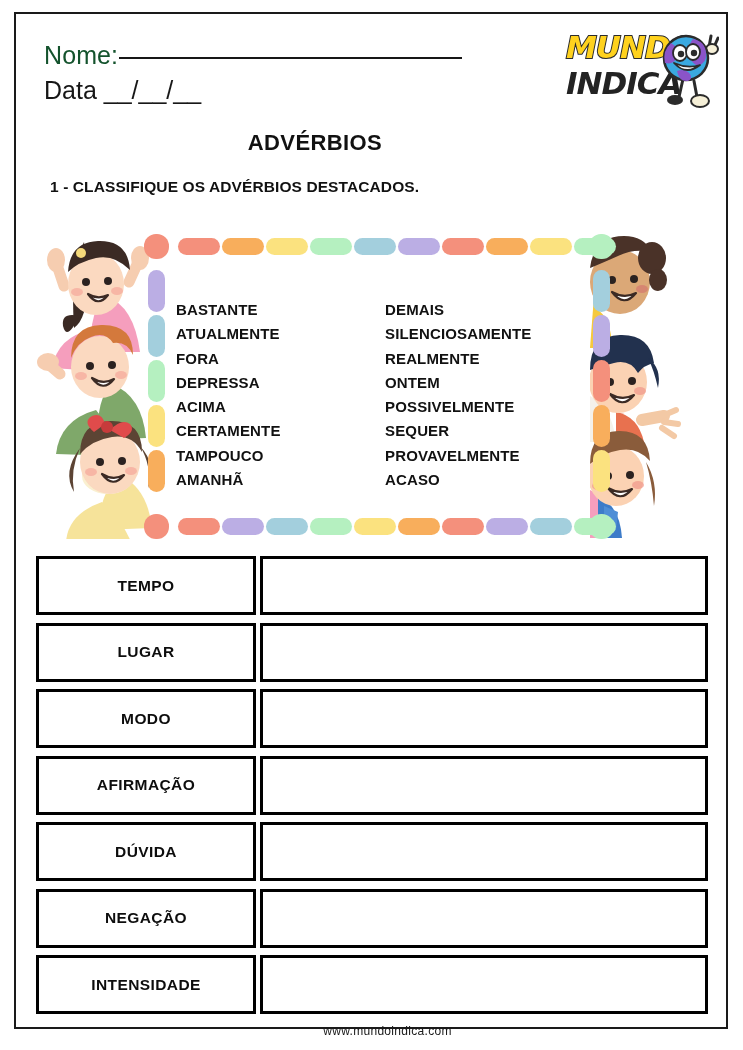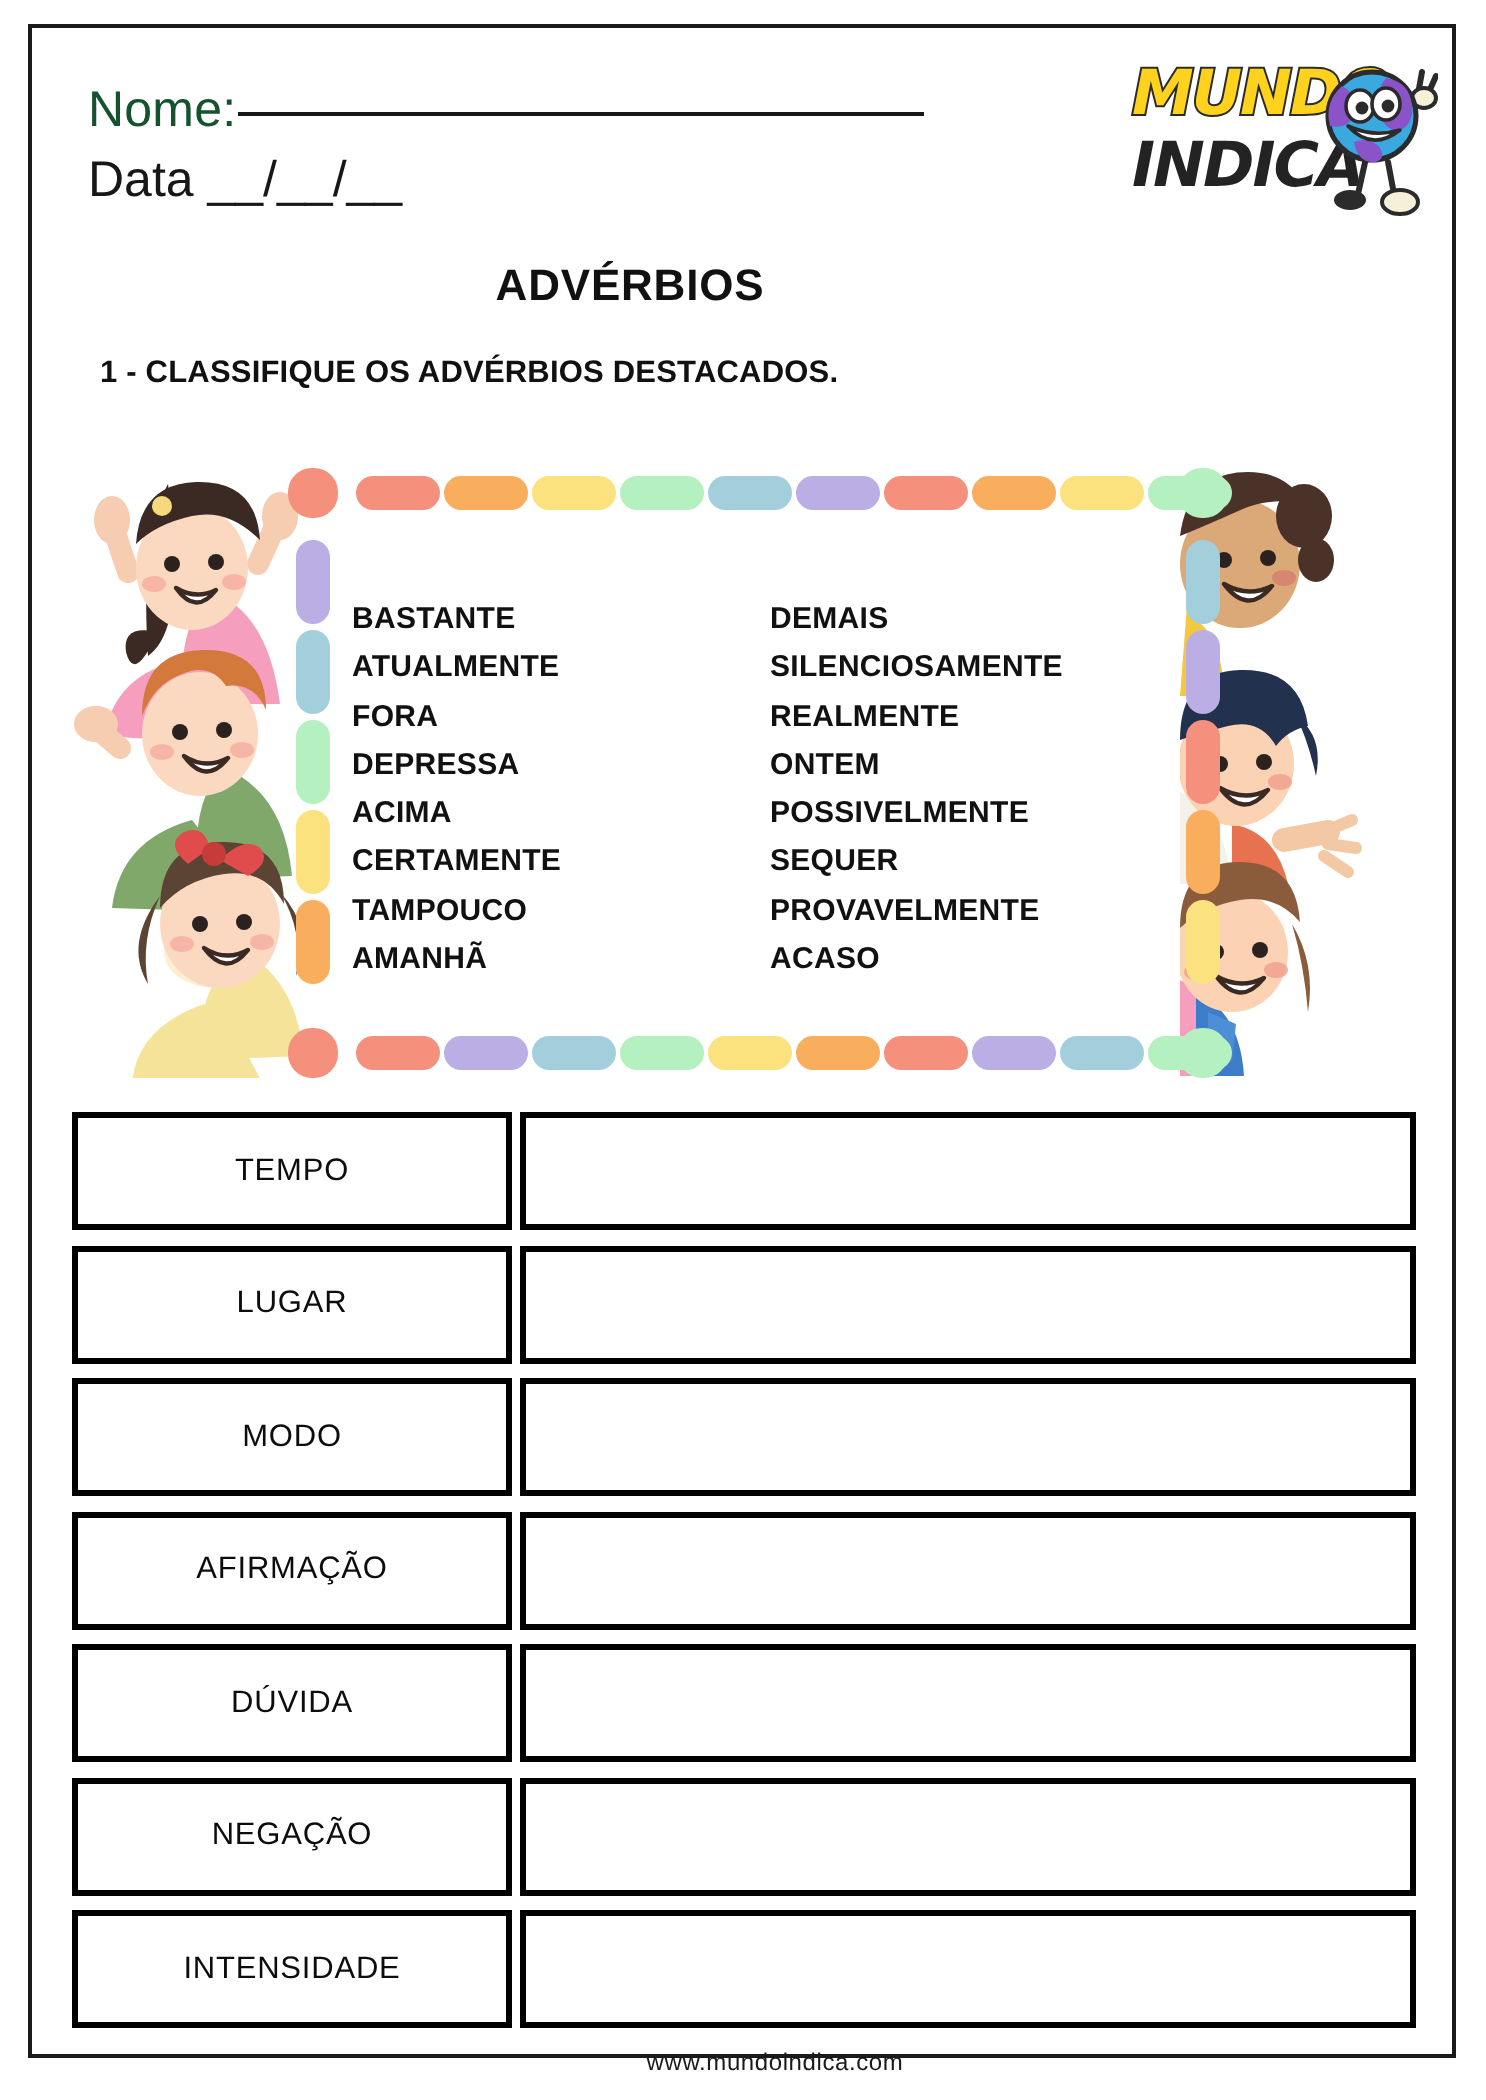--- a/index.html
+++ b/index.html
@@ -196,21 +196,21 @@
     display: flex;
     align-items: center;
     justify-content: center;
   }
   .cell-answer {
     left: 224px;
     width: 448px;
   }
   .cell-label span {
     font-size: 15.5px;
-    font-weight: normal;
+    font-weight: bold;
     color: #0d0d0d;
     letter-spacing: 0.4px;
   }
 
   
   .footer {
     position: absolute;
     left: 16px; top: 1024px;
     width: 743px;
     text-align: center;

